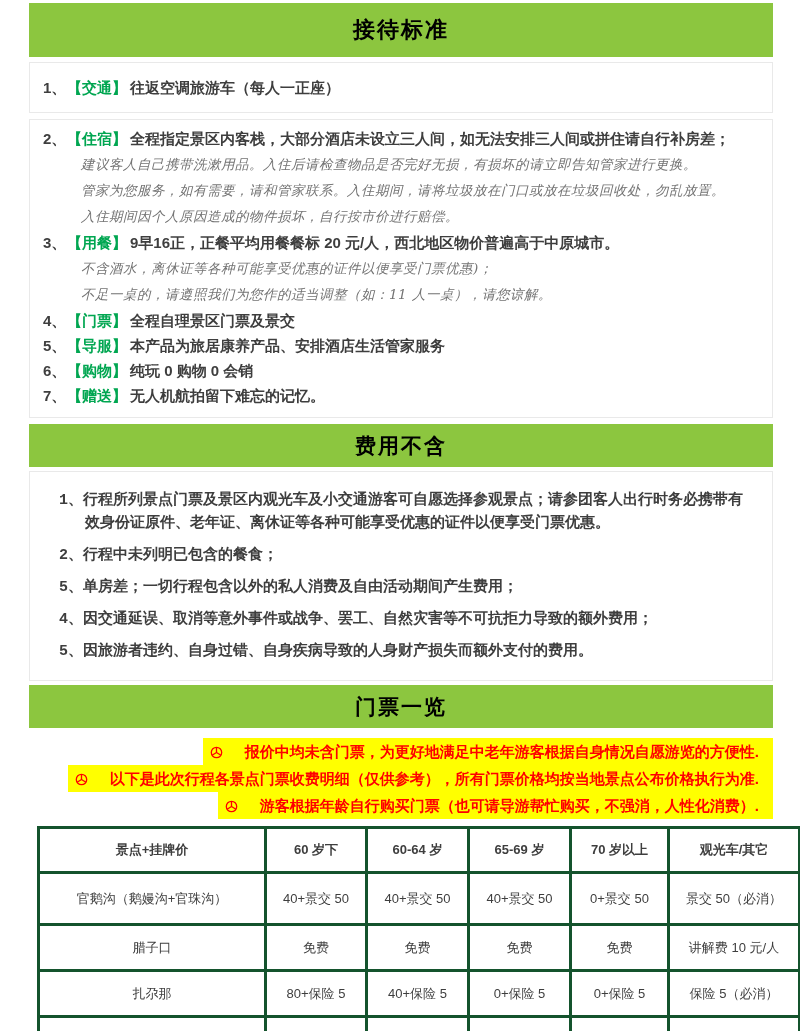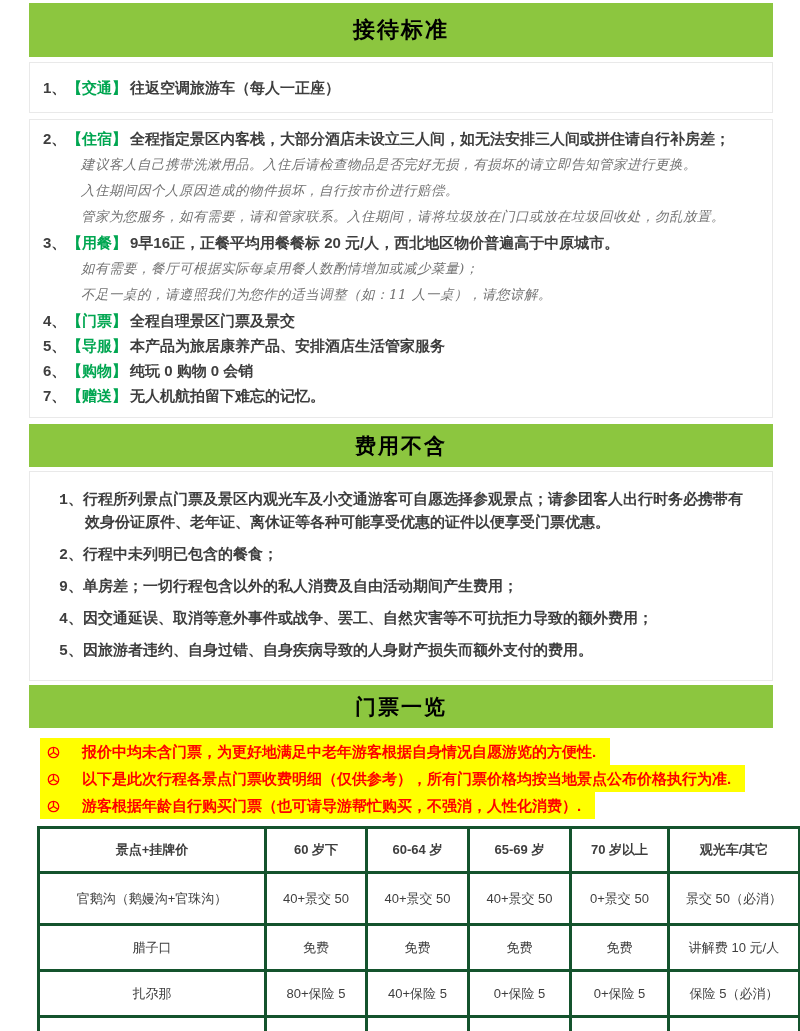--- a/index.html
+++ b/index.html
@@ -19,21 +19,21 @@
   .num{display:inline-block;width:24px;}
   .tag{color:#00A651;}
   .itxt{margin-left:3px;}
   .note{font-family:"DejaVu Serif","Liberation Serif",serif;font-style:italic;font-size:13.5px;
         color:#737373;line-height:19px;margin:7px 0 7px 51px;letter-spacing:0.5px;white-space:nowrap;}
 
   .xitem{font-size:15px;font-weight:bold;color:#3e3e3e;line-height:23px;margin:9px 13px;
          padding-left:26px;text-indent:-26px;}
 
   .warnings{margin:10px 0 7px 11px;}
-  .warn-line{height:27px;line-height:27px;white-space:nowrap;}
+  .warn-line{height:27px;line-height:27px;white-space:nowrap;text-align:right;}
   .warn-chip{display:inline-block;height:27px;background:#FFFF00;color:#FE0000;font-weight:bold;
              font-size:15px;padding:0 14px 0 7px;}
   .wheel{vertical-align:-2px;margin-right:22px;}
 
   table.tickets{border-collapse:collapse;table-layout:fixed;width:731px;margin:3px 0 0 8px;}
   .tickets th,.tickets td{border:3px solid #14532d;text-align:center;font-size:13px;color:#3e3e3e;
                           overflow:hidden;white-space:nowrap;}
   .tickets th{height:40px;font-weight:bold;}
   .tickets td{height:41px;font-weight:normal;}
   .tickets tr.tall td{height:47px;}
@@ -52,27 +52,27 @@
     <div class="item">
       <span class="num">1、</span><span class="tag">【交通】</span><span class="itxt">往返空调旅游车（每人一正座）</span>
     </div>
   </div>
 
   <div class="box box-2">
     <div class="item">
       <span class="num">2、</span><span class="tag">【住宿】</span><span class="itxt">全程指定景区内客栈，大部分酒店未设立三人间，如无法安排三人间或拼住请自行补房差；</span>
     </div>
     <div class="note">建议客人自己携带洗漱用品。入住后请检查物品是否完好无损，有损坏的请立即告知管家进行更换。</div>
+    <div class="note">管家为您服务，如有需要，请和管家联系。入住期间，请将垃圾放在门口或放在垃圾回收处，勿乱放置。</div>
     <div class="note">入住期间因个人原因造成的物件损坏，自行按市价进行赔偿。</div>
-    <div class="note">管家为您服务，如有需要，请和管家联系。入住期间，请将垃圾放在门口或放在垃圾回收处，勿乱放置。</div>
 
     <div class="item">
       <span class="num">3、</span><span class="tag">【用餐】</span><span class="itxt">9早16正，正餐平均用餐餐标 20 元/人，西北地区物价普遍高于中原城市。</span>
     </div>
-    <div class="note">如有需要，餐厅可根据实际每桌用餐人数酌情增加或减少菜量)；</div>
+    <div class="note">不含酒水，离休证等各种可能享受优惠的证件以便享受门票优惠)；</div>
     <div class="note">不足一桌的，请遵照我们为您作的适当调整（如：11 人一桌），请您谅解。</div>
 
     <div class="item">
       <span class="num">4、</span><span class="tag">【门票】</span><span class="itxt">全程自理景区门票及景交</span>
     </div>
     <div class="item">
       <span class="num">5、</span><span class="tag">【导服】</span><span class="itxt">本产品为旅居康养产品、安排酒店生活管家服务</span>
     </div>
     <div class="item">
       <span class="num">6、</span><span class="tag">【购物】</span><span class="itxt">纯玩 0 购物 0 会销</span>
@@ -82,21 +82,21 @@
     </div>
   </div>
 
   <div class="bar bar-s">
     <span>费用不含</span>
   </div>
 
   <div class="box box-3">
     <div class="xitem">1、行程所列景点门票及景区内观光车及小交通游客可自愿选择参观景点；请参团客人出行时务必携带有效身份证原件、老年证、离休证等各种可能享受优惠的证件以便享受门票优惠。</div>
     <div class="xitem">2、行程中未列明已包含的餐食；</div>
-    <div class="xitem">9、单房差；一切行程包含以外的私人消费及自由活动期间产生费用；</div>
+    <div class="xitem">5、单房差；一切行程包含以外的私人消费及自由活动期间产生费用；</div>
     <div class="xitem">4、因交通延误、取消等意外事件或战争、罢工、自然灾害等不可抗拒力导致的额外费用；</div>
     <div class="xitem">5、因旅游者违约、自身过错、自身疾病导致的人身财产损失而额外支付的费用。</div>
   </div>
 
   <div class="bar bar-s">
     <span>门票一览</span>
   </div>
 
   <div class="warnings">
     <div class="warn-line">

